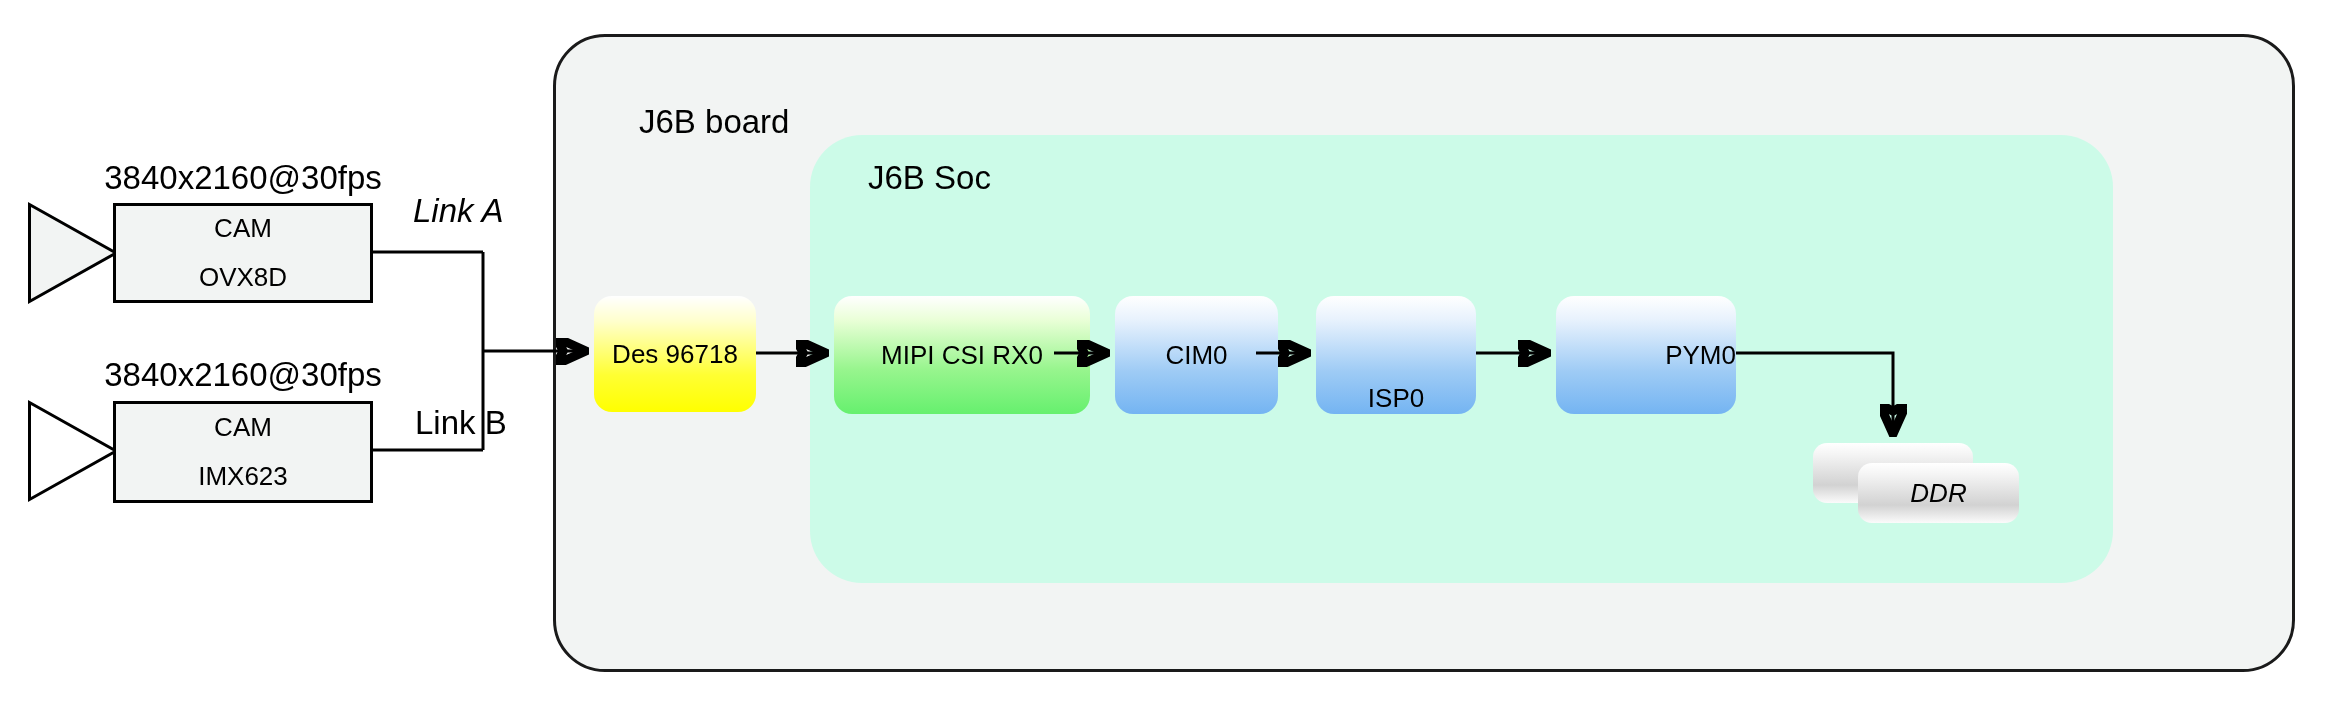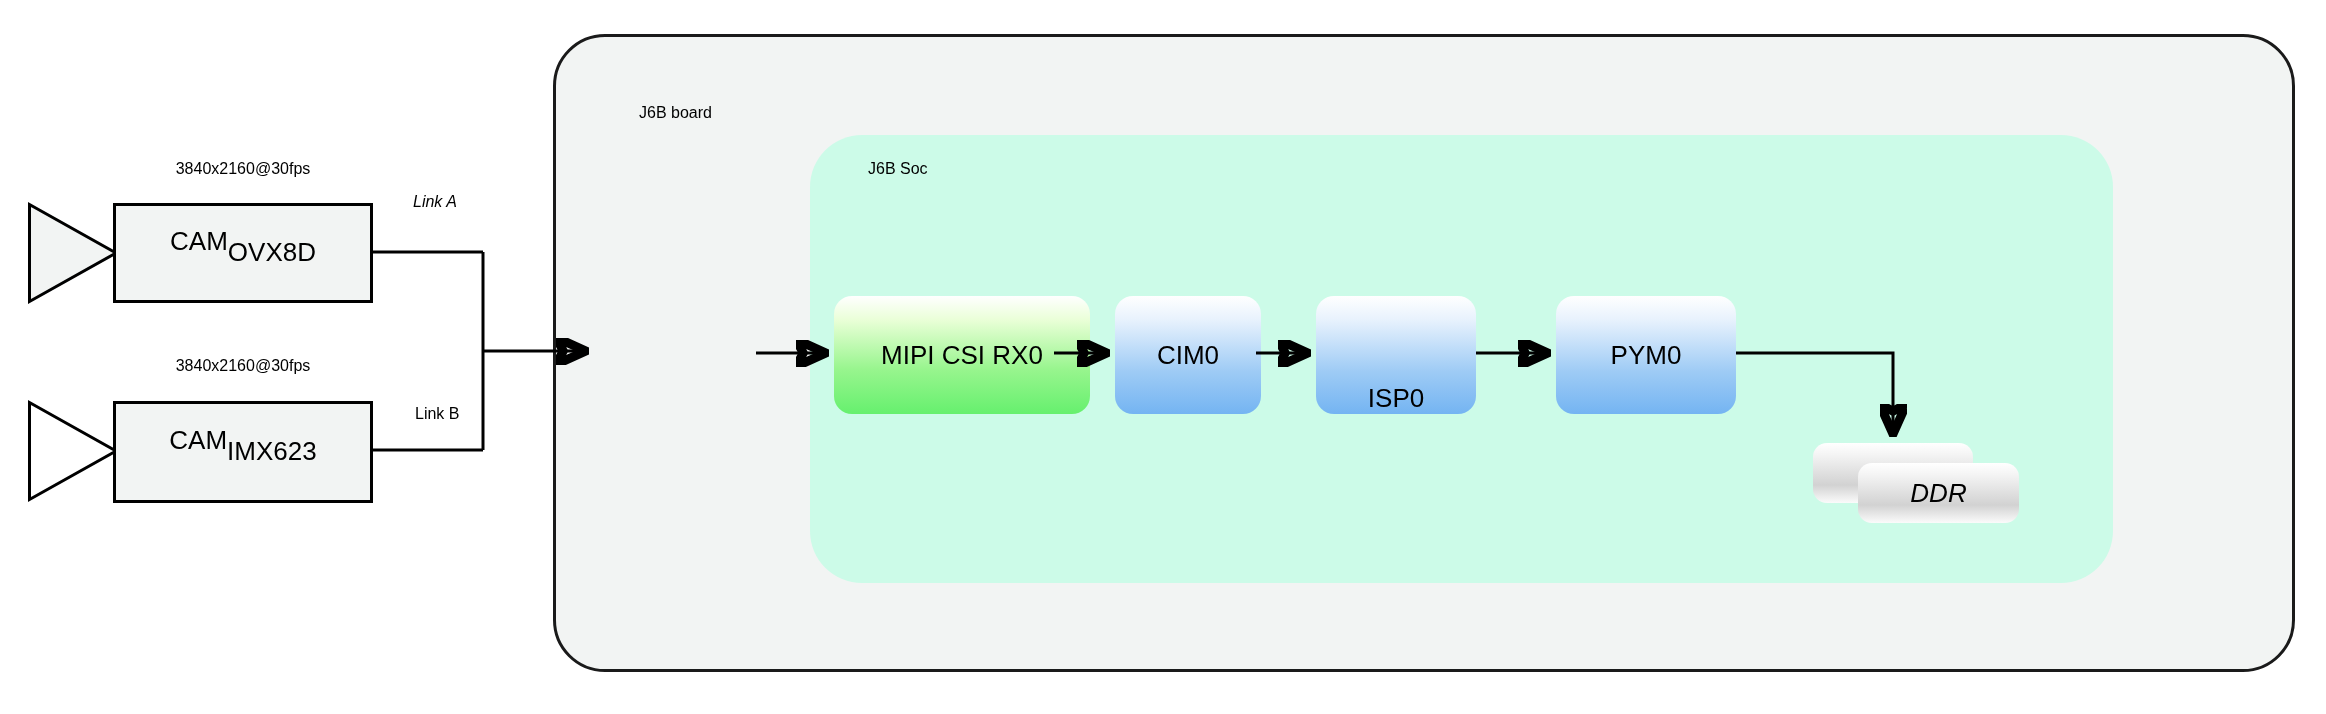--- a/index.html
+++ b/index.html
@@ -16,21 +16,21 @@
     position: relative;
     width: 2326px;
     height: 714px;
     background: #ffffff;
     overflow: hidden;
   }
 
   
   .label {
     position: absolute;
-    font-size: 16px;
+    font-size: 33px;
     line-height: 1.1;
     color: #000;
     white-space: nowrap;
   }
   .label.center { transform: translateX(-50%); }
 
   
   .board {
     position: absolute;
     left: 553px;
@@ -53,21 +53,21 @@
     box-sizing: border-box;
   }
 
   
   .cam-box {
     position: absolute;
     background: #f2f4f3;
     border: 3px solid #000000;
     box-sizing: border-box;
     display: flex;
-    flex-direction: row;
+    flex-direction: column;
     align-items: center;
     justify-content: center;
   }
   .cam-box .cam-line {
     font-size: 26px;
     color: #000;
     line-height: 1.05;
   }
   .cam-box .cam-line.first { margin-bottom: 22px; }
 
@@ -147,34 +147,37 @@
     <svg width="90" height="100" viewBox="0 0 90 100">
       <polygon points="1.5,1.5 88,50 1.5,98.5" fill="#ffffff" stroke="#000" stroke-width="3"></polygon>
     </svg>
   </div>
   <div class="cam-box" style="left:113px; top:401px; width:260px; height:102px;">
     <span class="cam-line first">CAM</span>
     <span class="cam-line">IMX623</span>
   </div>
   <div class="label" style="left:415px; top:405px;">Link B</div>
 
+  <div class="blk blk-yellow" style="left:594px; top:296px; width:162px; height:116px;">
+    <span>Des 96718</span>
+  </div>
 
   <div class="blk blk-green" style="left:834px; top:296px; width:256px; height:118px;">
     <span>MIPI CSI RX0</span>
   </div>
 
-  <div class="blk blk-blue" style="left:1115px; top:296px; width:146px; height:118px;">
+  <div class="blk blk-blue" style="left:1115px; top:296px; width:163px; height:118px;">
     <span>CIM0</span>
   </div>
 
   <div class="blk blk-blue" style="left:1316px; top:296px; width:160px; height:118px;align-items:flex-end;">
     <span>ISP0</span>
   </div>
 
-  <div class="blk blk-blue" style="left:1556px; top:296px; width:180px; height:118px;">
+  <div class="blk blk-blue" style="left:1556px; top:296px; width:180px; height:118px;justify-content:flex-end;">
     <span>PYM0</span>
   </div>
 
 
   <div class="ddr-card" style="left:1813px; top:443px; width:160px; height:60px;"></div>
   <div class="ddr-card" style="left:1858px; top:463px; width:161px; height:60px;">
     <span>DDR</span>
   </div>
 
   <svg id="wires" viewBox="0 0 2326 714">

